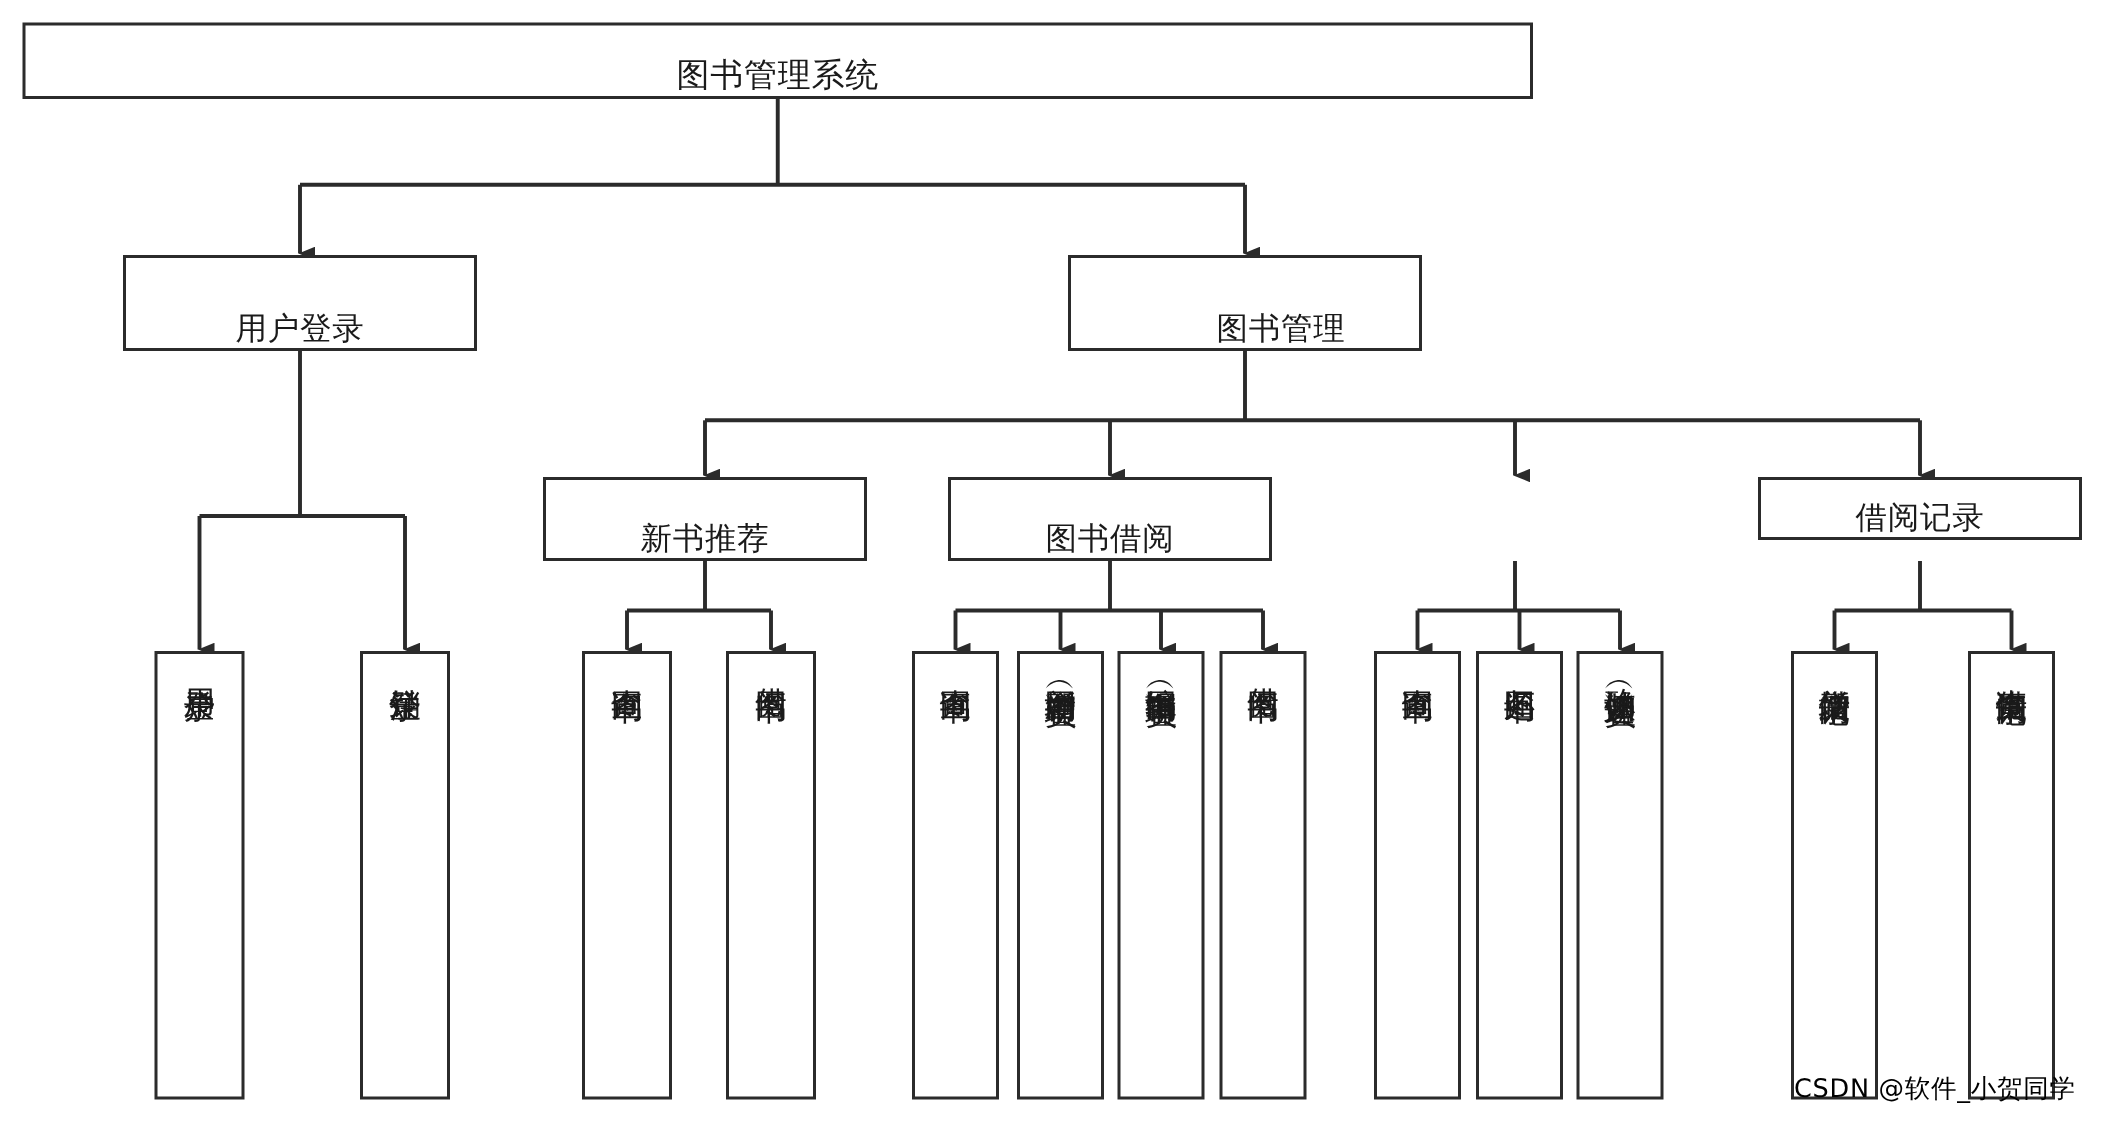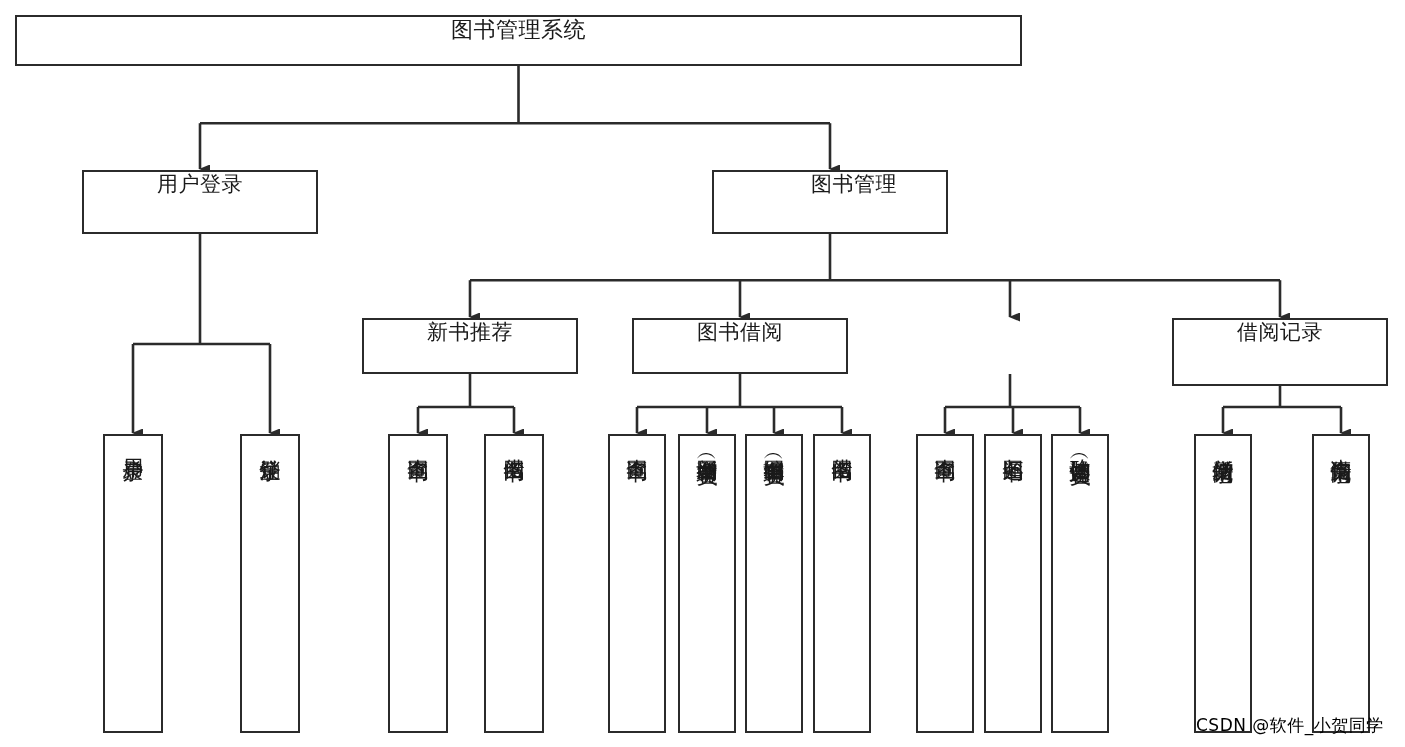--- a/index.html
+++ b/index.html
@@ -23,21 +23,21 @@
     top: 0;
     width: 1405px;
     height: 747px;
   }
   .node {
     position: absolute;
     box-sizing: border-box;
     background: #ffffff;
     border: 2.5px solid #2b2b2b;
     display: flex;
-    align-items: flex-start;
+    align-items: flex-end;
     justify-content: center;
     z-index: 3;
   }
   .node .label {
     color: #1a1a1a;
     font-size: 21px;
     line-height: 1.18;
     letter-spacing: 0.5px;
     white-space: nowrap;
     text-align: center;
@@ -123,21 +123,21 @@
   <div class="node h" style="left: 712px; top: 170px; width: 236px; height: 64px; padding-left: 48px;">
     <span class="label">图书管理</span>
   </div>
 
   <div class="node h" style="left: 362px; top: 318px; width: 216px; height: 56px;">
     <span class="label">新书推荐</span>
   </div>
   <div class="node h" style="left: 632px; top: 318px; width: 216px; height: 56px;">
     <span class="label">图书借阅</span>
   </div>
-  <div class="node h" style="left: 1172px; top: 318px; width: 216px; height: 68px;">
+  <div class="node h" style="left: 1172px; top: 318px; width: 216px; height: 42px;">
     <span class="label">借阅记录</span>
   </div>
 
   <div class="node v" style="left: 103px; top: 434px; width: 60px; height: 299px;">
     <span class="label">用户登录</span>
   </div>
   <div class="node v" style="left: 240px; top: 434px; width: 60px; height: 299px;">
     <span class="label">注销登录</span>
   </div>
 

